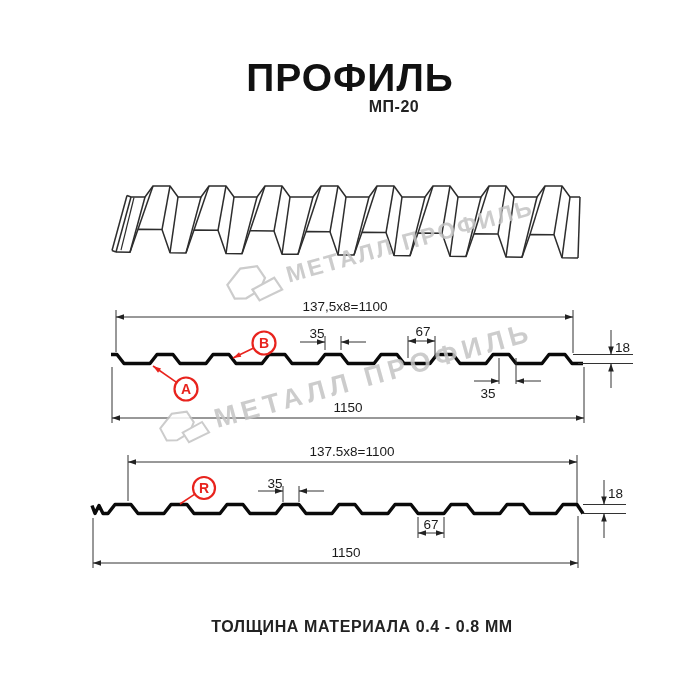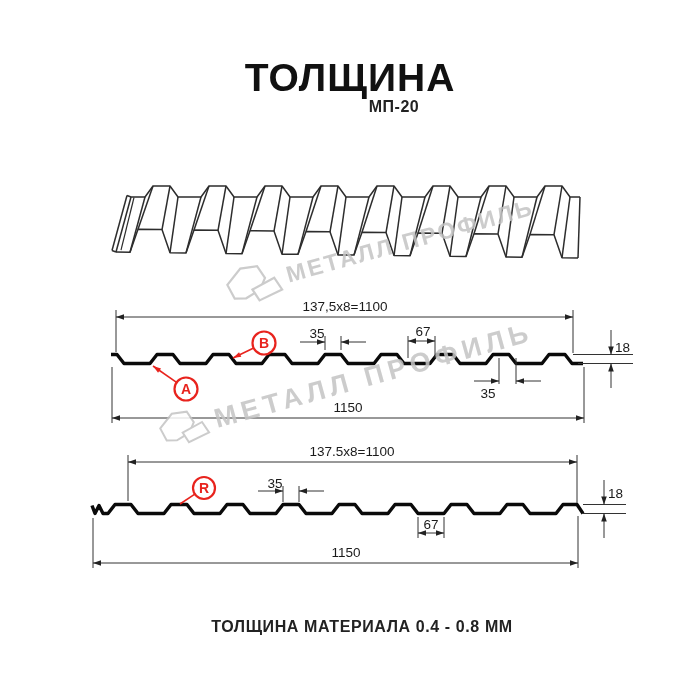--- a/index.html
+++ b/index.html
@@ -18,21 +18,21 @@
   .wm1 .wm-text{font-size:23px;letter-spacing:2.5px;}
   .wm2{left:158px;top:408px;transform:rotate(-15.5deg);transform-origin:26px 50%;}
   .wm2 .wm-text{font-size:27px;letter-spacing:5px;}
   .wm svg{display:block;}
 </style>
 </head>
 <body>
 
 <div class="page">
 
-  <div class="title">ТОЛЩИНА</div>
+  <div class="title">ПРОФИЛЬ</div>
   <div class="subtitle">МП-20</div>
 
   <svg id="drawing" class="drawing" width="700" height="700" viewBox="0 0 700 700">
       <g>
         <line x1="130" y1="252.182" x2="145" y2="197" stroke="#2d2d2d" stroke-width="1.5"></line>
         <line x1="138" y1="229.286" x2="153" y2="186" stroke="#2d2d2d" stroke-width="1.5"></line>
         <line x1="162" y1="229.598" x2="170" y2="186" stroke="#2d2d2d" stroke-width="1.5"></line>
         <line x1="170" y1="252.702" x2="178" y2="197" stroke="#2d2d2d" stroke-width="1.5"></line>
         <line x1="186" y1="252.91" x2="201" y2="197" stroke="#2d2d2d" stroke-width="1.5"></line>
         <line x1="194" y1="230.014" x2="209" y2="186" stroke="#2d2d2d" stroke-width="1.5"></line>

